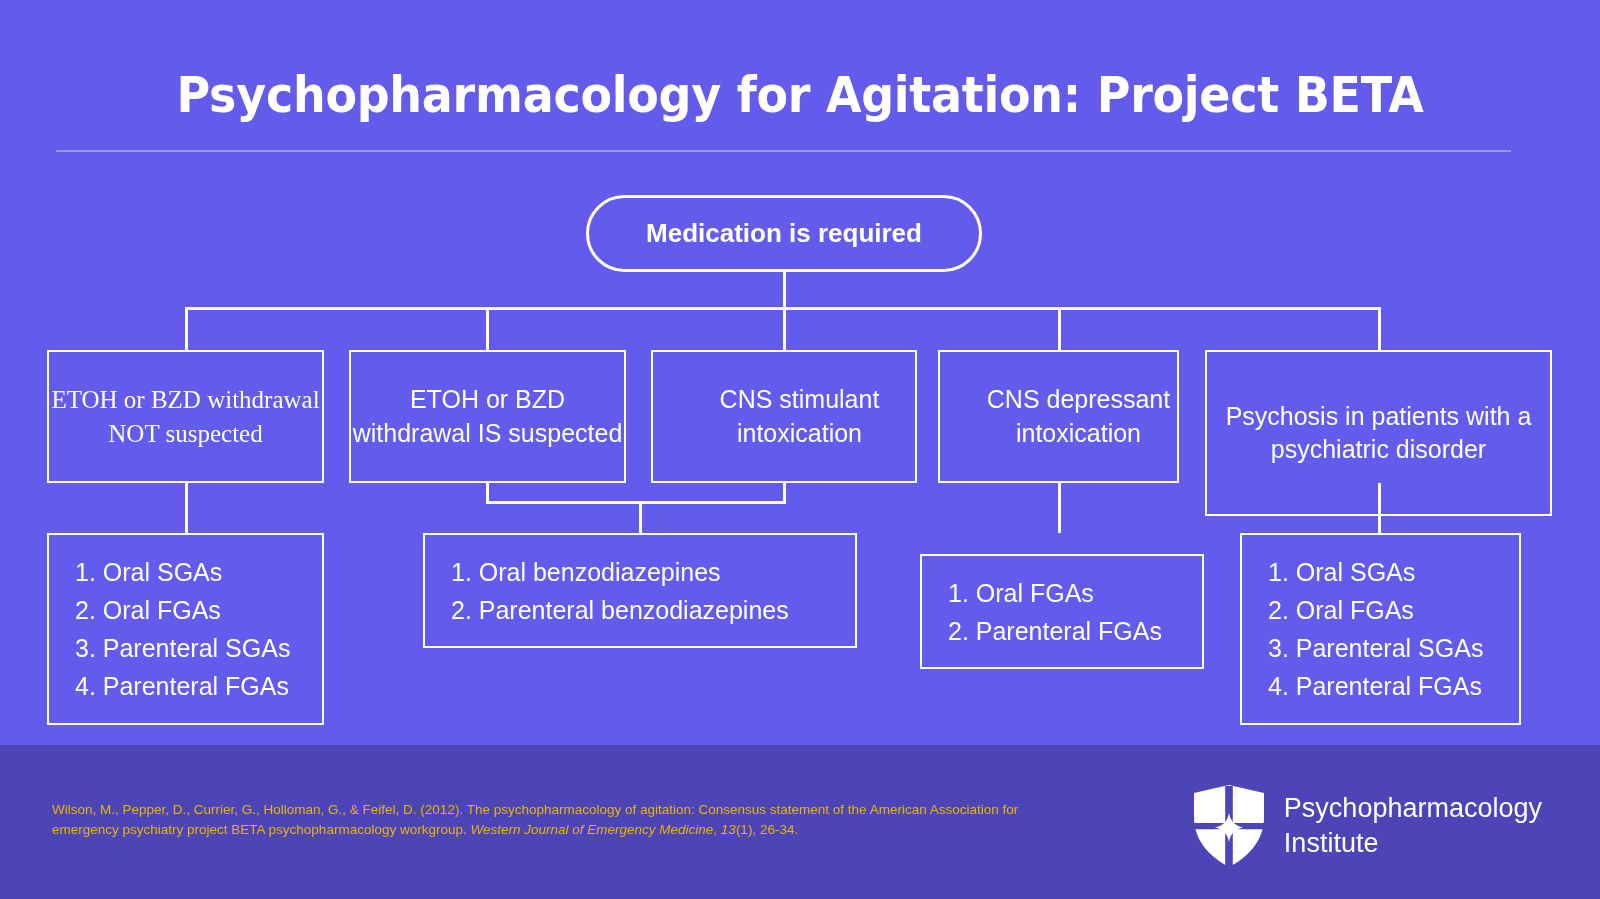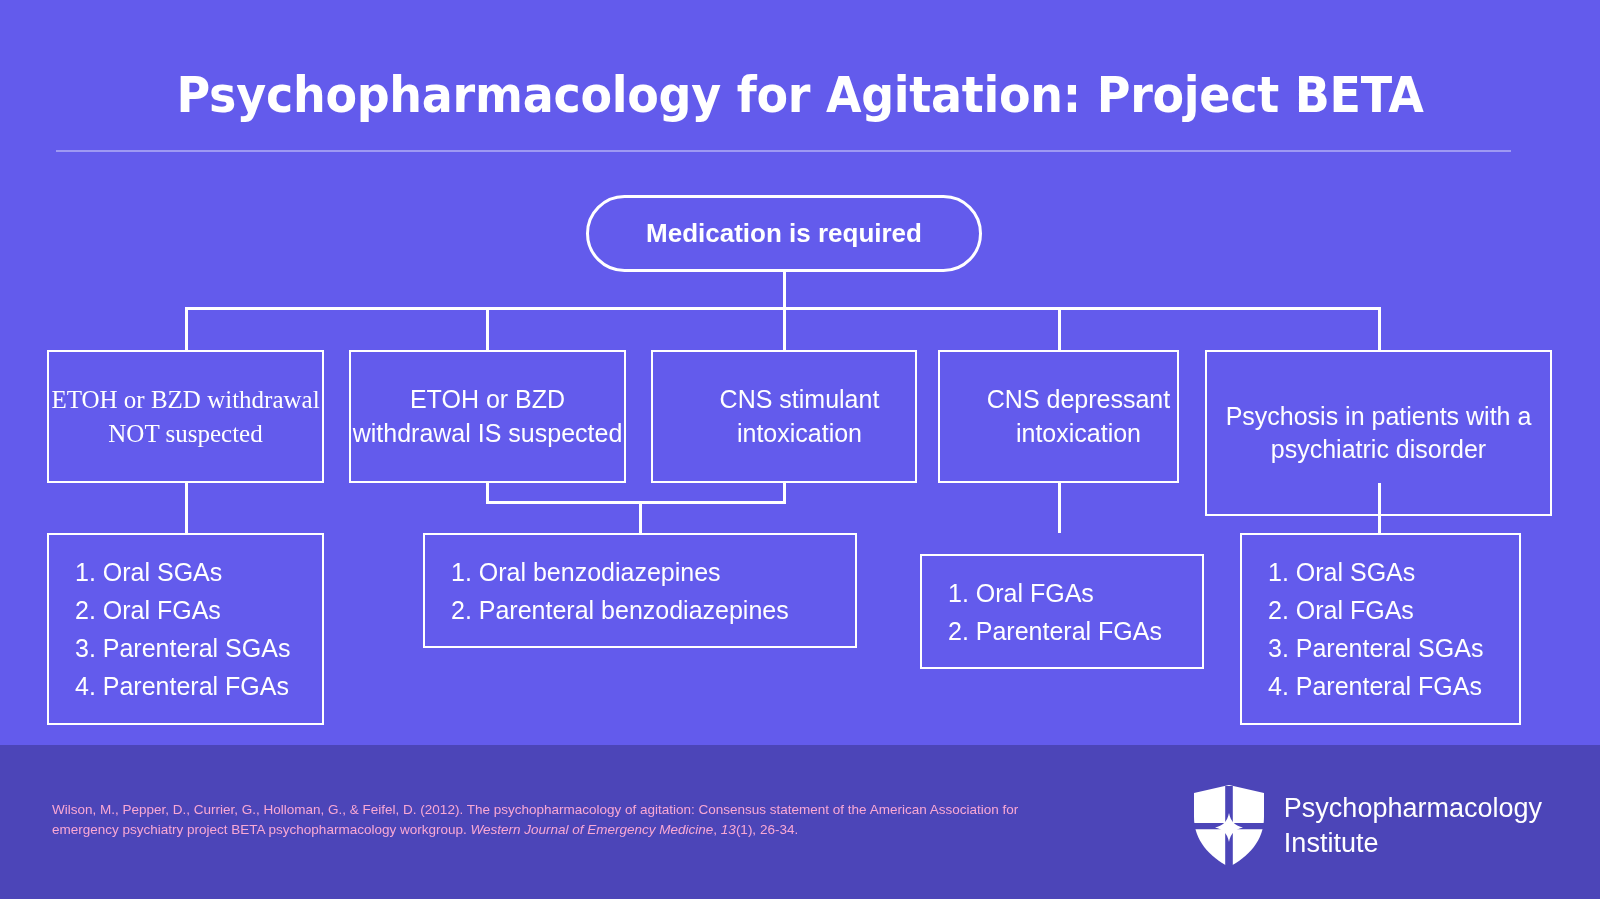--- a/index.html
+++ b/index.html
@@ -86,21 +86,21 @@
     height: 154px;
     background: #4c45b8;
   }
   .citation {
     position: absolute;
     left: 52px;
     top: 55px;
     width: 990px;
     font-size: 13.5px;
     line-height: 1.48;
-    color: #f9a8d4;
+    color: #eab308;
     font-family: "Liberation Sans", sans-serif;
   }
   .citation i { font-style: italic; }
 
   .brand {
     position: absolute;
     right: 58px;
     top: 38px;
     display: flex;
     align-items: center;

